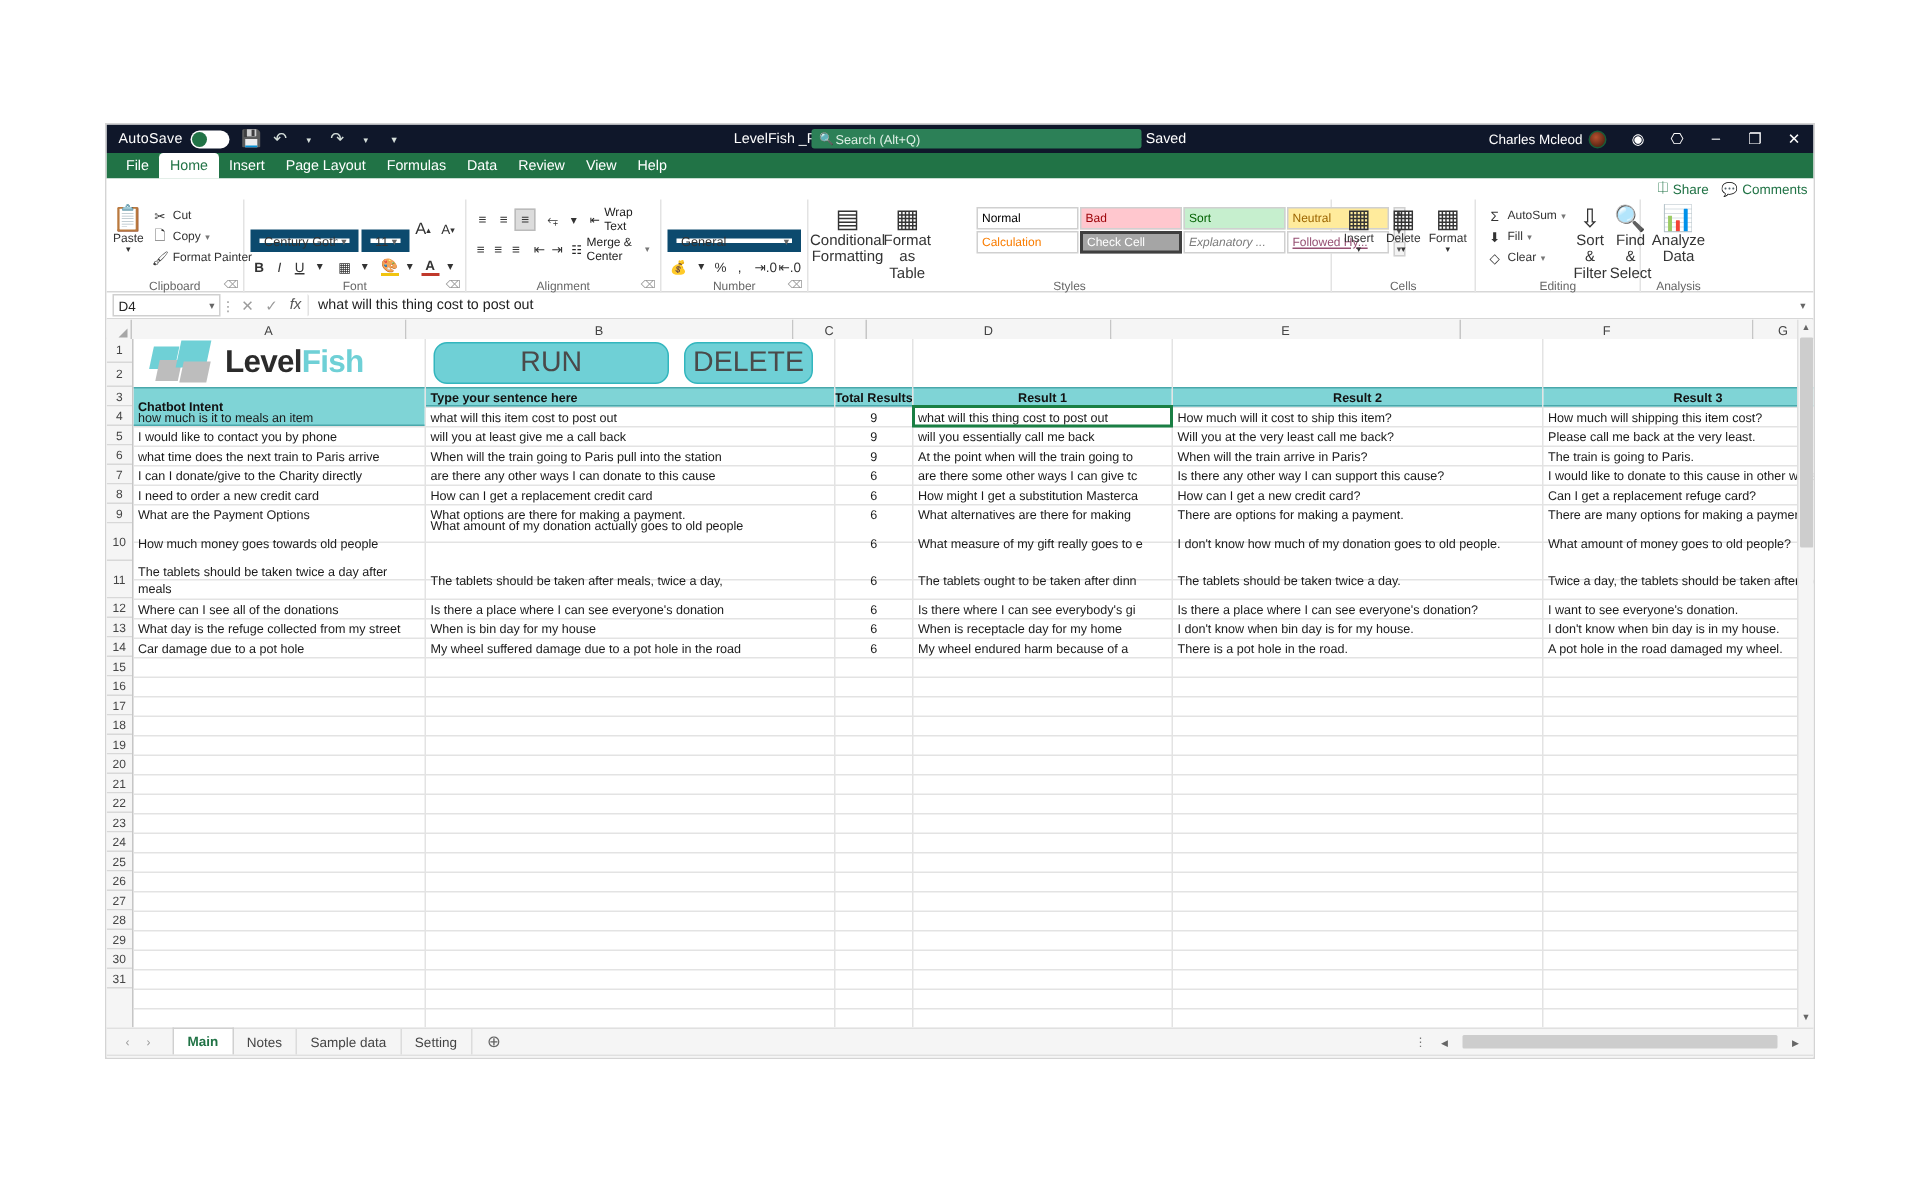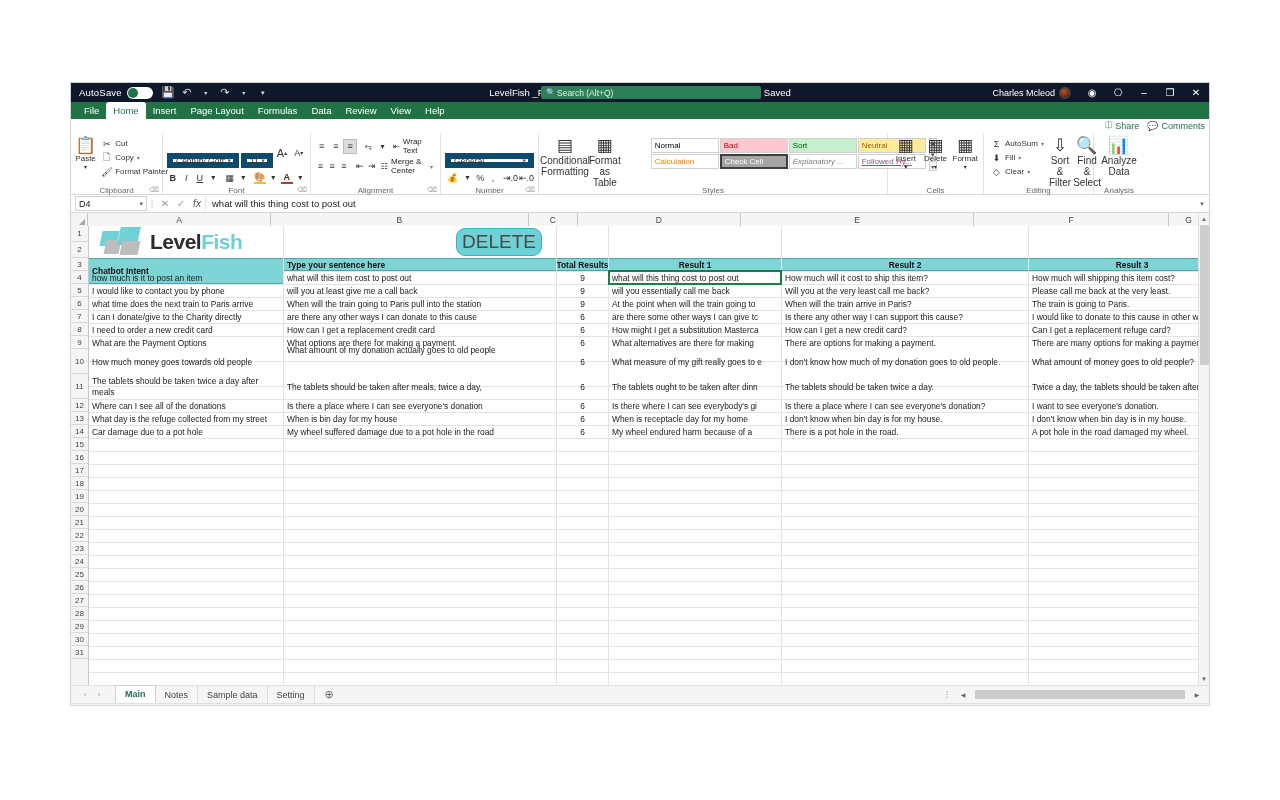--- a/index.html
+++ b/index.html
@@ -700,30 +700,31 @@
             <i class="s1"></i>
               <i class="s2"></i>
               <i class="s3"></i>
               <i class="s4"></i>
           </span>
           <span class="txt">
             <span class="lvl">Level</span><span class="fish">Fish</span>
           </span>
         </div>
 
+        <div class="runbtn" style="left:200px;top:2px;width:157px;height:28px">RUN</div>
         <div class="delbtn" style="left:367px;top:2px;width:86px;height:28px">DELETE</div>
 
         <div class="cell hdrcell" style="left:0;top:32px;width:194px;height:26px">Chatbot Intent</div>
         <div class="cell hdrcell" style="left:195px;top:32px;width:272px;height:13px">Type your sentence here</div>
         <div class="cell hdrcell ctr" style="left:468px;top:32px;width:51px;height:13px">Total Results</div>
         <div class="cell hdrcell ctr" style="left:520px;top:32px;width:172px;height:13px">Result 1</div>
         <div class="cell hdrcell ctr" style="left:693px;top:32px;width:246px;height:13px">Result 2</div>
         <div class="cell hdrcell ctr" style="left:940px;top:32px;width:206px;height:13px">Result 3</div>
 
-        <div class="cell" style="left:0;top:45px;width:194px;height:13px">how much is it to post an item</div>
+        <div class="cell" style="left:0;top:45px;width:194px;height:13px">how much is it to meals an item</div>
         <div class="cell" style="left:195px;top:45px;width:272px;height:13px">what will this item cost to post out</div>
         <div class="cell ctr" style="left:468px;top:45px;width:51px;height:13px">9</div>
         <div class="cell selcell" style="left:520px;top:45px;width:172px;height:13px">what will this thing cost to post out</div>
         <div class="cell" style="left:693px;top:45px;width:246px;height:13px">How much will it cost to ship this item?</div>
         <div class="cell" style="left:940px;top:45px;width:206px;height:13px">How much will shipping this item cost?</div>
 
         <div class="cell" style="left:0;top:58px;width:194px;height:13px">I would like to contact you by phone</div>
         <div class="cell" style="left:195px;top:58px;width:272px;height:13px">will you at least give me a call back</div>
         <div class="cell ctr" style="left:468px;top:58px;width:51px;height:13px">9</div>
         <div class="cell" style="left:520px;top:58px;width:172px;height:13px">will you essentially call me back</div>

